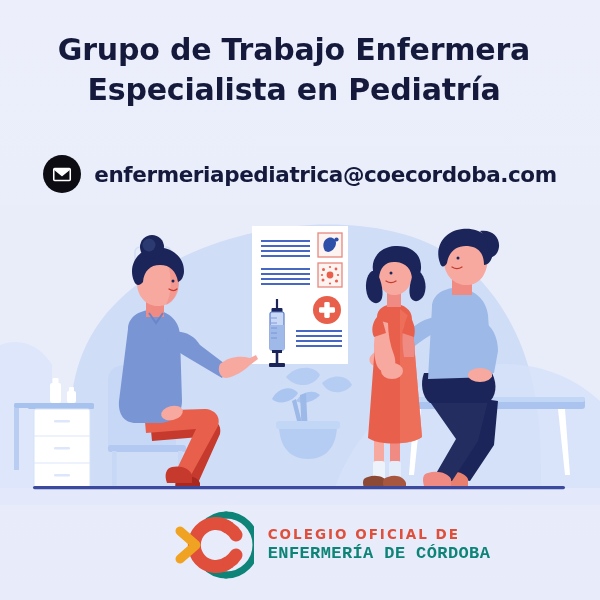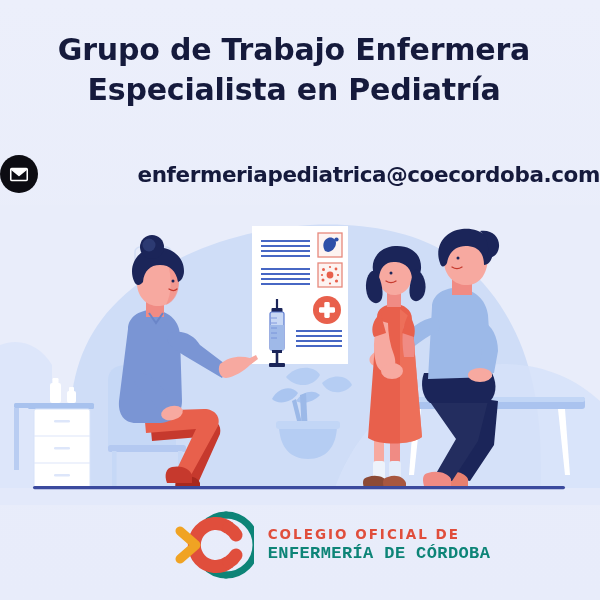--- a/index.html
+++ b/index.html
@@ -24,21 +24,21 @@
     font-weight:bold;
     font-size:30px;
     line-height:40px;
     letter-spacing:-0.2px;
     color:#151a3c;
   }
 
   
   .email-row{
     position:absolute;left:0;top:155px;width:600px;
-    display:flex;align-items:center;justify-content:space-between;gap:13px;
+    display:flex;align-items:center;justify-content:center;gap:13px;
   }
   .mail-badge{
     width:38px;height:38px;border-radius:50%;
     background:#0c0c12;
     display:flex;align-items:center;justify-content:center;
     flex:0 0 auto;
   }
   .email-text{
     font-family:"DejaVu Sans", sans-serif;
     font-weight:bold;font-size:21.5px;letter-spacing:-0.4px;

